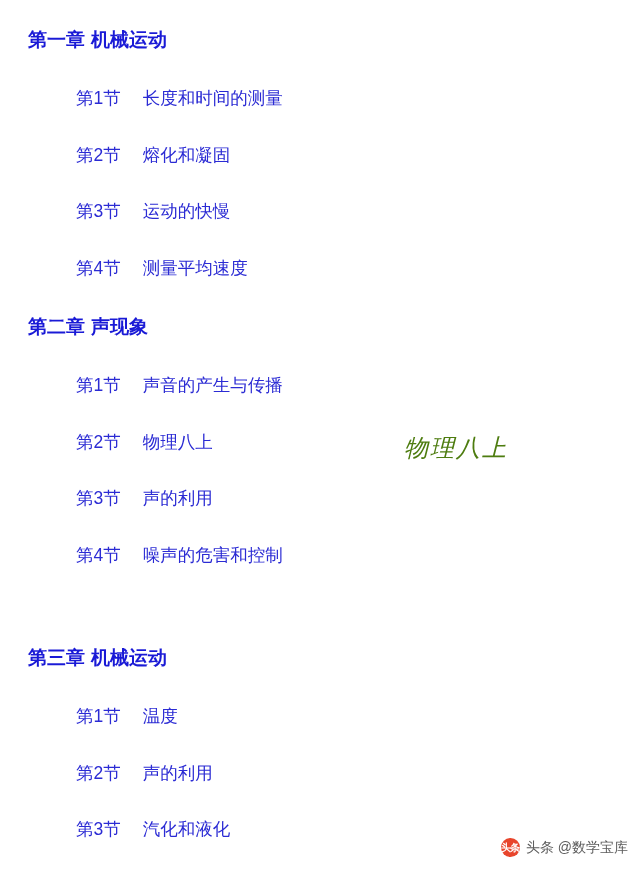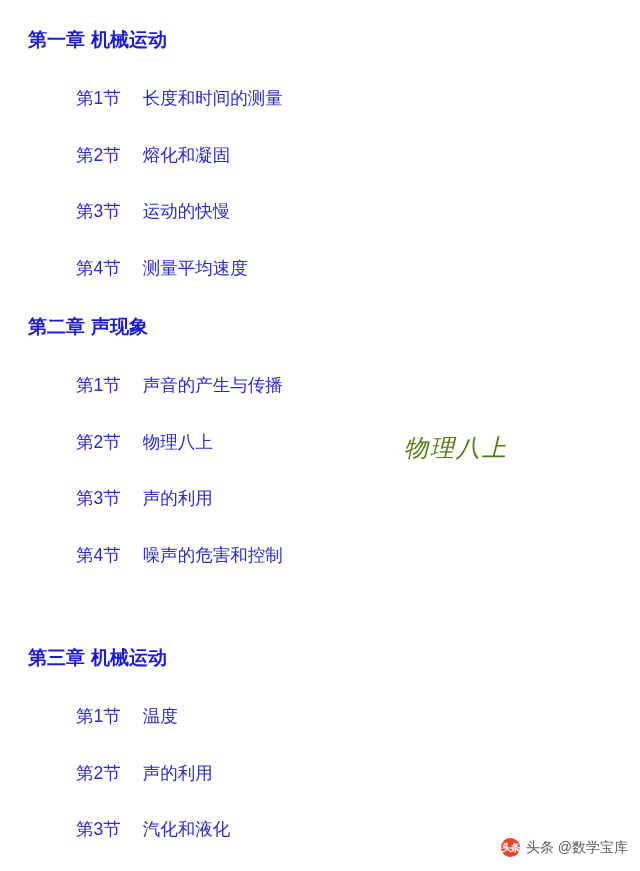--- a/index.html
+++ b/index.html
@@ -74,21 +74,21 @@
     white-space: nowrap;
   }
   .brand-logo {
     width: 19px;
     height: 19px;
     border-radius: 50%;
     background: #e8452c;
     color: #ffffff;
     font-size: 10px;
     line-height: 19px;
-    text-align: center;
+    text-align: left;
     font-weight: bold;
     letter-spacing: -1px;
   }
 </style>
 </head>
 <body>
 
 <div class="page">
 
   <div class="toc">

